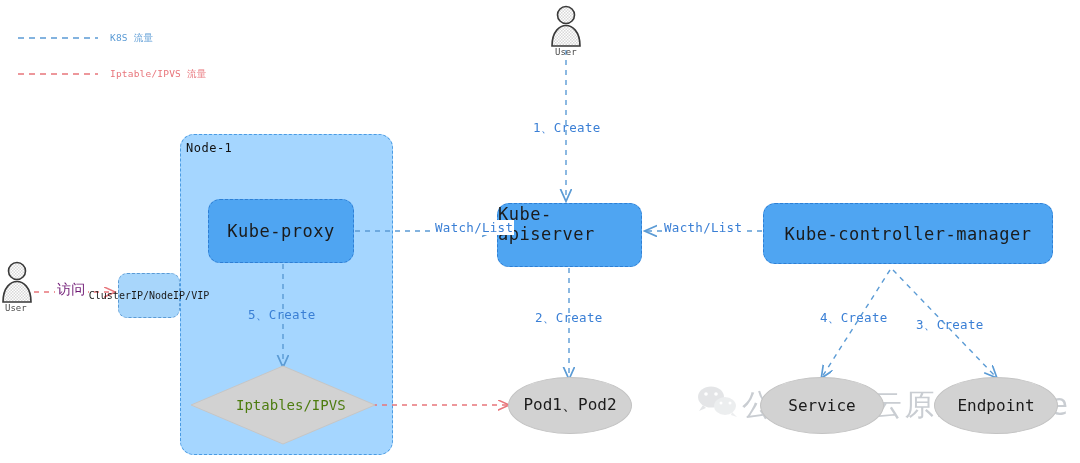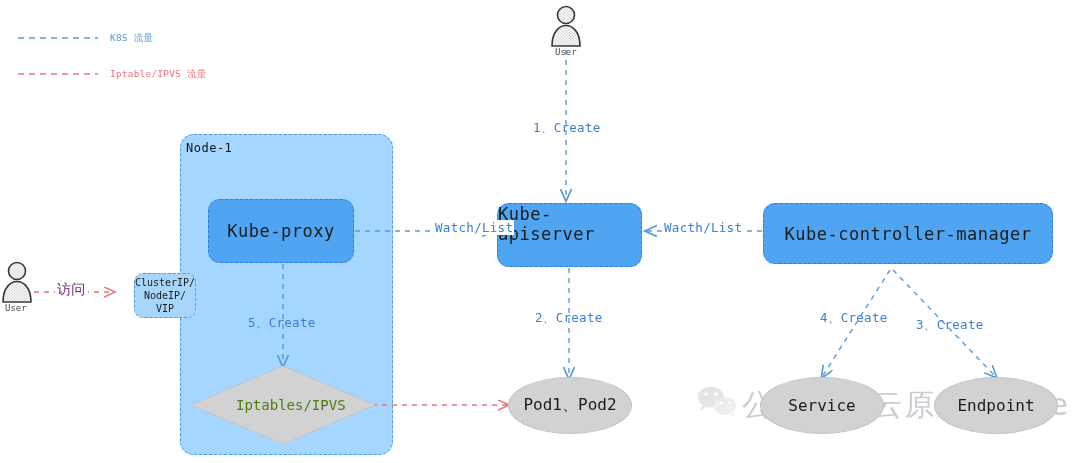--- a/index.html
+++ b/index.html
@@ -123,21 +123,21 @@
   </div>
 
   <div class="node blue-box" style="left:497px;top:203px;width:145px;height:64px;align-items:flex-start;">
     <span>Kube-apiserver</span>
   </div>
 
   <div class="node blue-box" style="left:763px;top:203px;width:290px;height:61px;">
     <span>Kube-controller-manager</span>
   </div>
 
-  <div class="node small-box" style="left:118px;top:273px;width:62px;height:45px;flex-direction:column;margin-left:16px;">
+  <div class="node small-box" style="left:118px;top:273px;width:62px;height:45px;flex-direction:row;">
     <span>ClusterIP/</span>
     <span>NodeIP/</span>
     <span>VIP</span>
   </div>
 
   <div class="node ellipse" style="left:508px;top:377px;width:124px;height:57px;">
     <span>Pod1、Pod2</span>
   </div>
 
   <div class="node ellipse" style="left:760px;top:377px;width:124px;height:57px;">
@@ -147,18 +147,18 @@
   <div class="node ellipse" style="left:934px;top:377px;width:124px;height:57px;">
     <span>Endpoint</span>
   </div>
 
   <div class="diamond-label" style="left:236px;top:397px;">Iptables/IPVS</div>
 
   <div class="edge-label" style="left:533px;top:120px;">1、Create</div>
   <div class="edge-label" style="left:535px;top:310px;">2、Create</div>
   <div class="edge-label" style="left:916px;top:317px;">3、Create</div>
   <div class="edge-label" style="left:820px;top:310px;">4、Create</div>
-  <div class="edge-label" style="left:248px;top:307px;margin-top:8px;">5、Create</div>
+  <div class="edge-label" style="left:248px;top:307px;">5、Create</div>
   <div class="edge-label" style="left:394px;top:220px;background:#fff;padding:0 1px;margin-left:40px;">Watch/List</div>
   <div class="edge-label" style="left:663px;top:220px;background:#fff;padding:0 1px;">Wacth/List</div>
   <div class="edge-label red" style="left:55px;top:281px;background:#fff;padding:0 2px;">访问</div>
 
 </div>
 
 </body></html>

